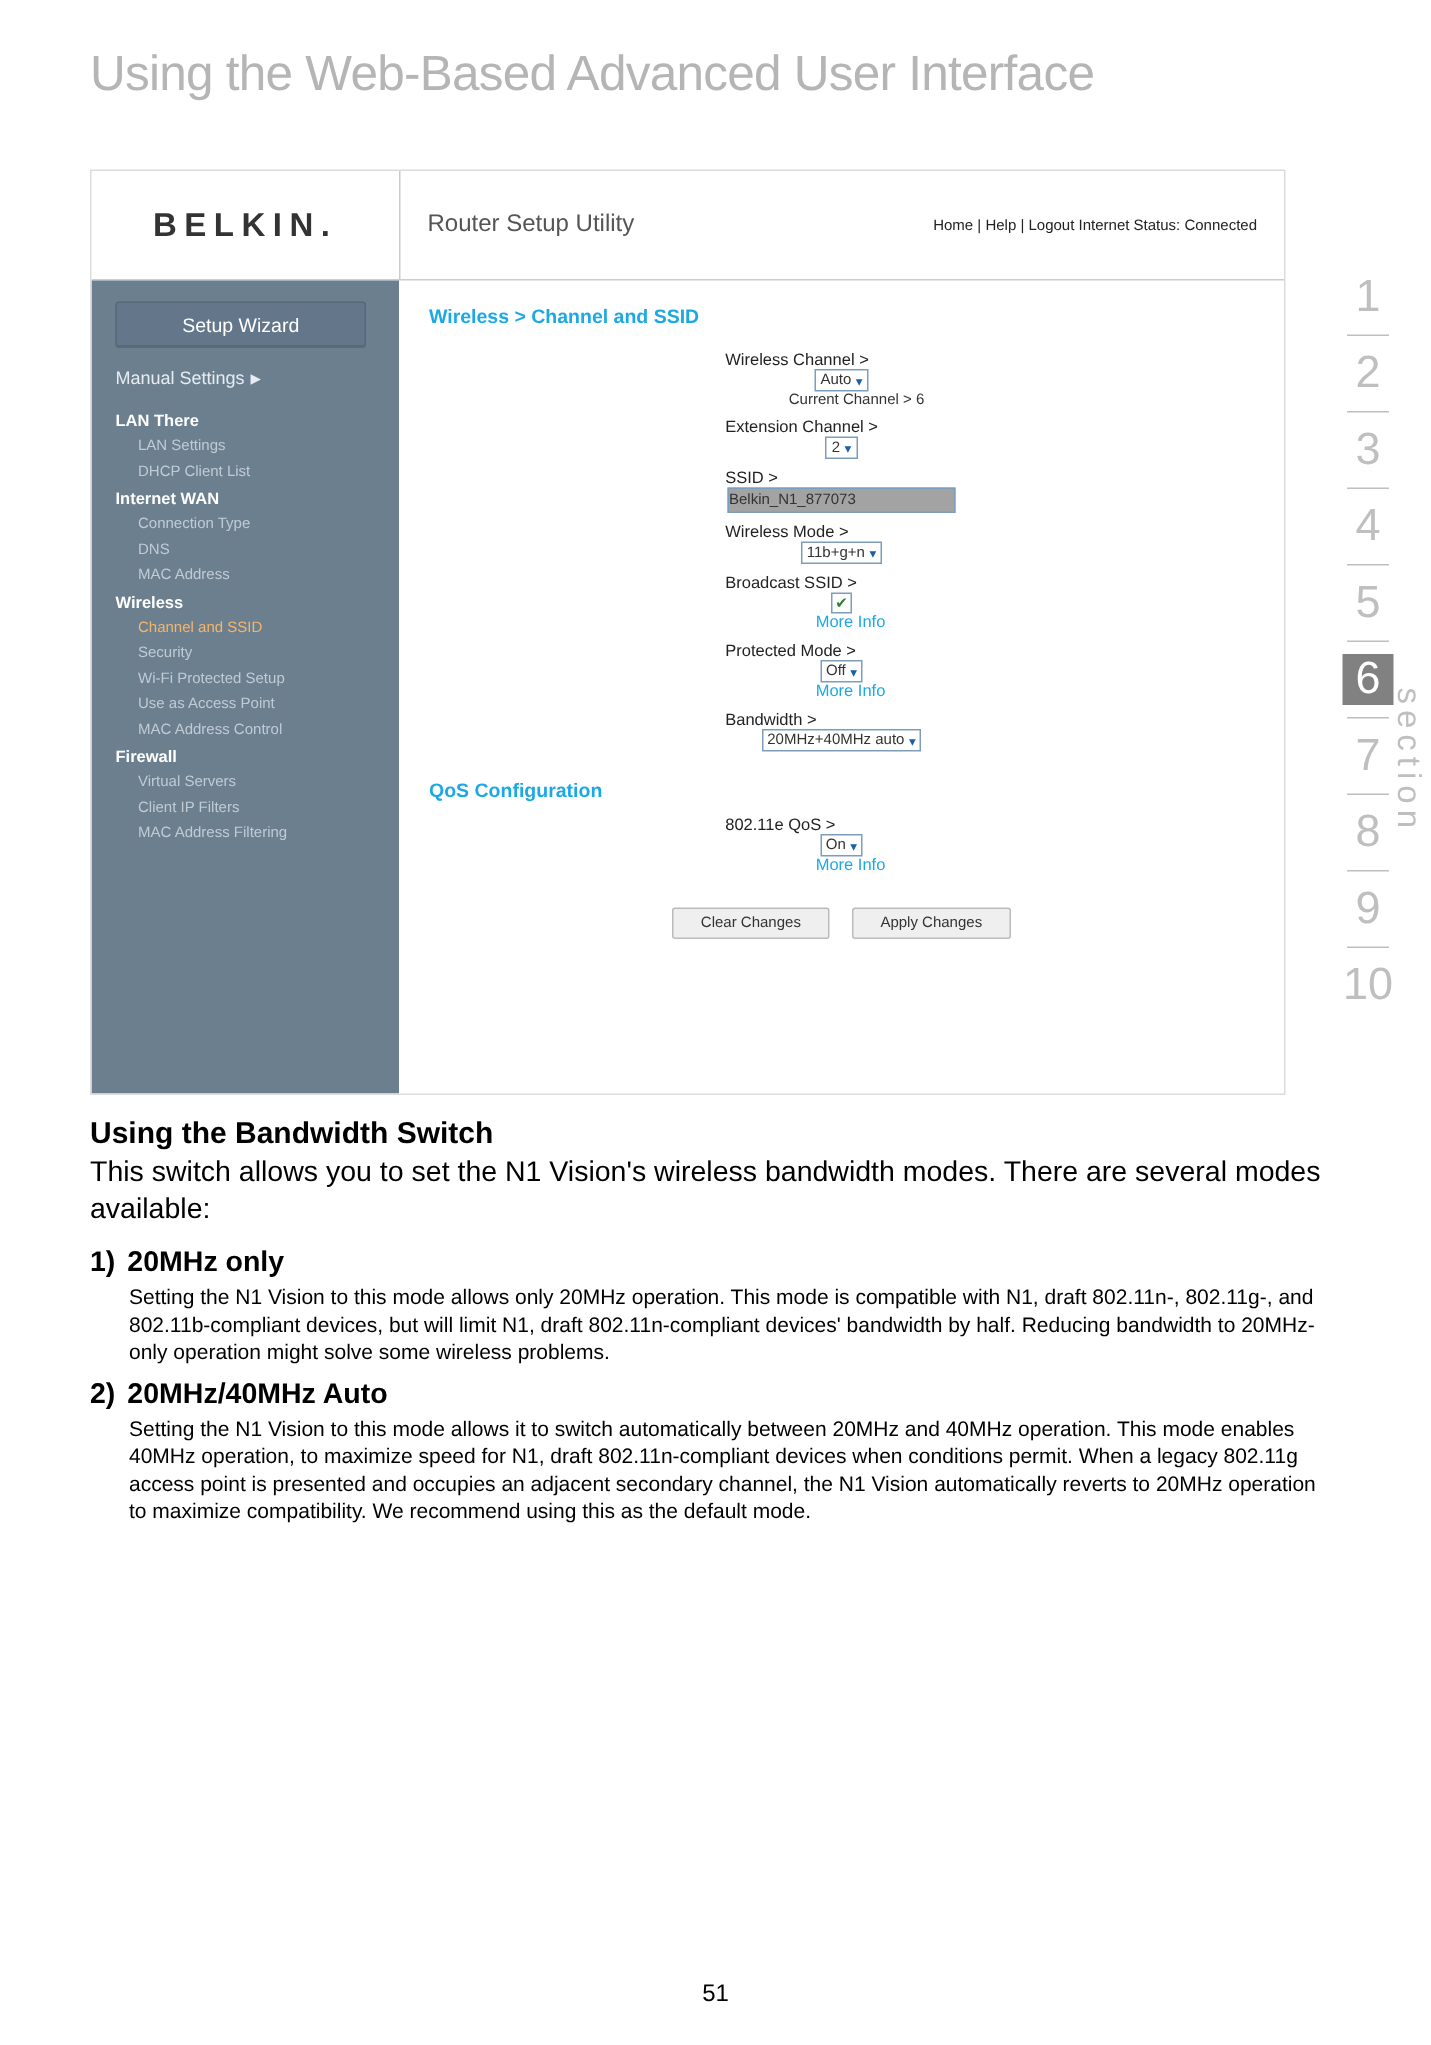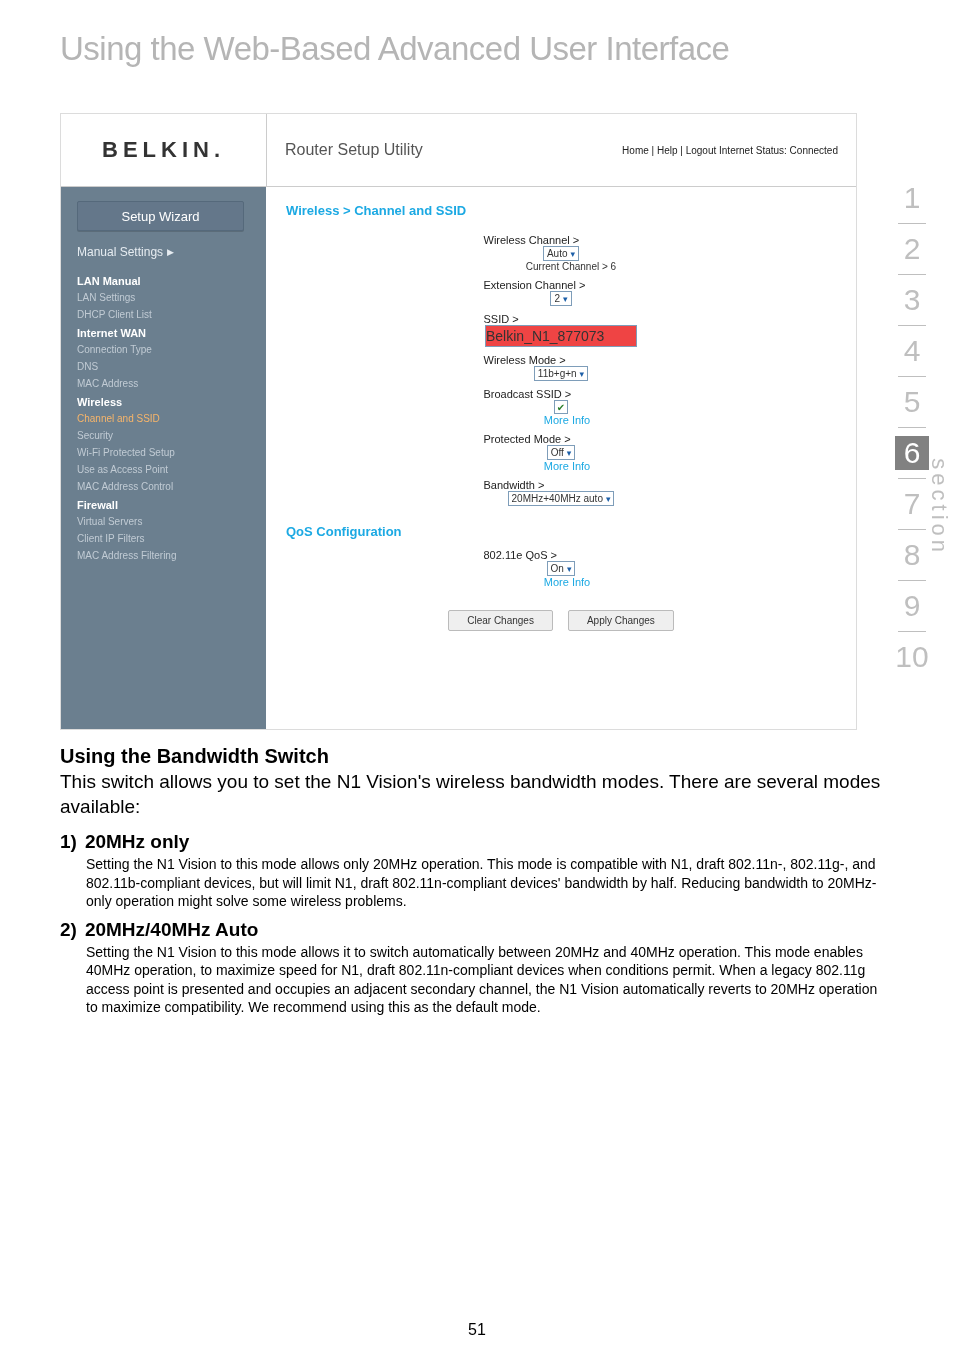--- a/index.html
+++ b/index.html
@@ -11,31 +11,31 @@
   .logo-cell { width:205px; border-right:1px solid #ccc; height:100%; display:flex; align-items:center; justify-content:center; }
   .logo { font-family:"Arial Black",Arial; letter-spacing:5px; font-weight:900; font-size:22px; color:#333; }
   .rsu-cell { flex:1; display:flex; align-items:center; padding:0 18px; }
   .rsu { font-size:16px; color:#555; }
   .toplinks { margin-left:auto; font-size:10px; color:#222; }
   .sidebar { position:absolute; left:0; top:73px; width:205px; bottom:0; background:#6b7f8f; color:#c9d3db; font-size:11px; }
   .sw-btn { margin:14px auto 14px 16px; width:165px; height:28px; background:#64778a; border:1px solid #55697b; color:#fff; font-size:13px; display:flex; align-items:center; justify-content:center; border-radius:2px; box-shadow:0 1px 0 rgba(0,0,0,.15); }
   .ms { margin:6px 16px 12px 16px; font-size:12px; color:#e6ecf1; display:flex; align-items:center; gap:4px;}
   .ms::after { content:"▶"; font-size:9px; color:#e6ecf1; }
   .sc { padding:4px 0 2px 16px; color:#fff; font-weight:bold; font-size:11px; }
-  .si { padding:3px 0 3px 16px; color:#c1cbd4; font-size:10px; }
+  .si { padding:3px 0 3px 31px; color:#c1cbd4; font-size:10px; }
   .si.sel { color:#f7b56a; }
   .content { position:absolute; left:205px; top:73px; right:0; bottom:0; padding:16px 20px; font-size:11px; color:#333; }
   .bc { color:#1ca9e3; font-size:13px; font-weight:bold; margin-bottom:16px; }
   .intro { color:#666; font-size:10px; line-height:1.4; }
   .ml { color:#1ca9e3; }
   .row { display:flex; align-items:center; margin:7px 0;flex-direction:column; }
   .lbl { width:155px; font-size:11px; color:#222; }
   .sel-box { border:1px solid #7e9db9; background:#fff; font-size:10px; padding:1px 3px; display:inline-flex; align-items:center; gap:3px; }
   .sel-arrow { color:#1c5fa8; font-size:9px; }
-  .txt-box { border:1px solid #7e9db9; background:#ef4444; font-size:14px; padding:2px 0; width:150px; }
+  .txt-box { border:1px solid #7e9db9; background:#a3a3a3; font-size:10px; padding:2px 0; width:150px; }
   .chk { width:12px; height:12px; border:1px solid #7e9db9; background:#fff; display:inline-flex; align-items:center; justify-content:center; font-size:10px; color:#2a7f2a; }
   .qos-h { color:#1ca9e3; font-size:13px; font-weight:bold; margin:18px 0 10px 0; }
   .btns { display:flex; gap:15px; justify-content:center; margin-top:22px; }
   .btn { border:1px solid #bbb; background:#efefef; font-size:10px; padding:4px 18px; color:#333; border-radius:2px; }
   .doc-h2 { font-weight:bold; font-size:20px; margin:6px 0 2px 0; }
   .doc-p { font-size:19px; line-height:1.3; margin:0 0 12px 0; }
   .item-head { font-weight:bold; font-size:19px; margin:4px 0 2px 0; display:flex; gap:8px; }
   .item-body { font-size:14px; line-height:1.32; margin-left:26px; }
   .stepper { position:absolute; right:25px; top:175px; display:flex; flex-direction:column; align-items:center; font-family:Arial; }
   .step-n { font-size:30px; color:#bfbfbf; margin:6px 0; }
@@ -59,21 +59,21 @@
         <div class="rsu-cell">
           <div class="rsu">Router Setup Utility</div>
           <div class="toplinks">Home | Help | Logout   Internet Status: Connected</div>
         </div>
       </div>
 
       <div class="sidebar">
         <div class="sw-btn">Setup Wizard</div>
         <div class="ms">Manual Settings</div>
 
-        <div class="sc">LAN Manual</div>
+        <div class="sc">LAN There</div>
         <div class="si">LAN Settings</div>
         <div class="si">DHCP Client List</div>
 
         <div class="sc">Internet WAN</div>
         <div class="si">Connection Type</div>
         <div class="si">DNS</div>
         <div class="si">MAC Address</div>
 
         <div class="sc">Wireless</div>
         <div class="si sel">Channel and SSID</div>

